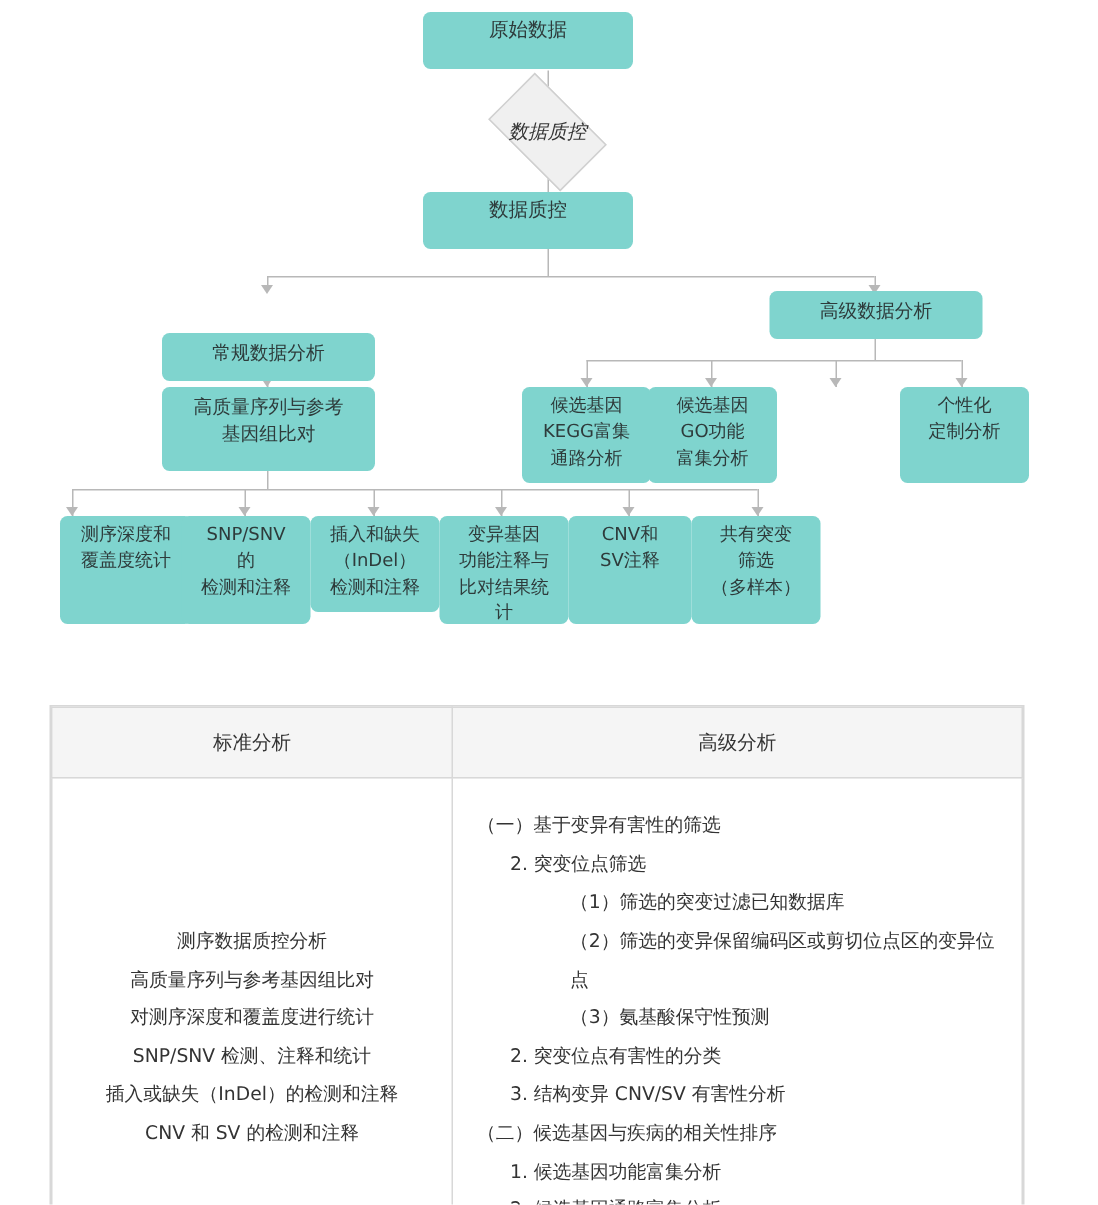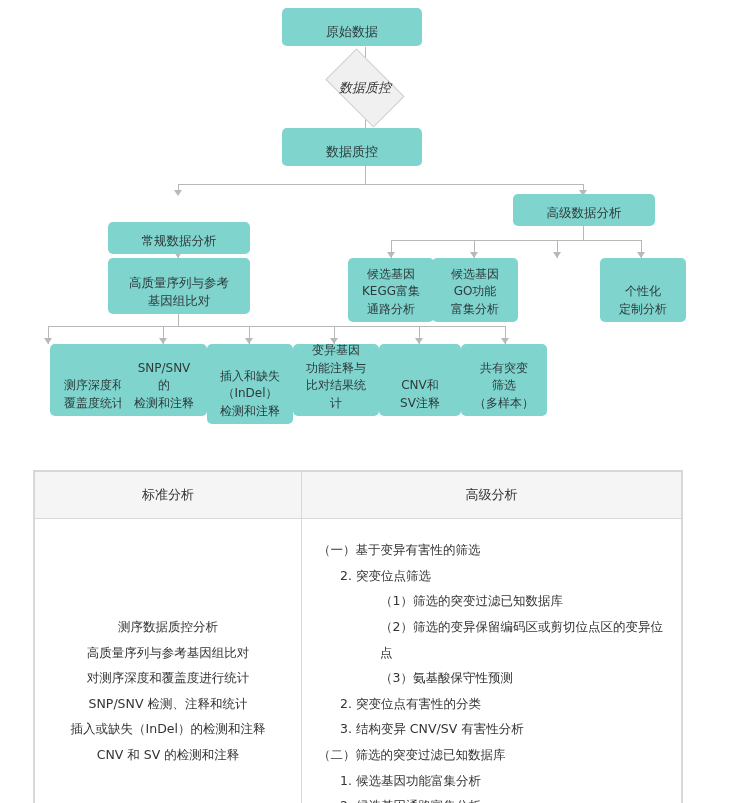--- a/index.html
+++ b/index.html
@@ -22,21 +22,21 @@
     width: 732px;
     height: 460px;
   }
   .node {
     position: absolute;
     box-sizing: border-box;
     background: #7fd4ce;
     border-radius: 5px;
     color: #2e3b3b;
     display: flex;
-    align-items: flex-end;
+    align-items: flex-start;
     justify-content: center;
     text-align: center;
     line-height: 1.45;
     padding: 4px 13px;
   }
   .node span {
     display: block;
     width: 100%;
   }
   .diamond {
@@ -197,29 +197,29 @@
   <div class="node" style="left:432px; top:258px; width:86px; height:64px; font-size:12px; white-space:pre-line;">
     <span>候选基因
 GO功能
 富集分析</span>
   </div>
   <div class="node" style="left:600px; top:258px; width:86px; height:64px; font-size:12px; white-space:pre-line;">
     <span>个性化
 定制分析</span>
   </div>
 
-  <div class="node" style="left:50px; top:344px; width:88px; height:72px; font-size:12px; white-space:pre-line;">
+  <div class="node" style="left:40px; top:344px; width:88px; height:72px; font-size:12px; white-space:pre-line;">
     <span>测序深度和
 覆盖度统计</span>
   </div>
   <div class="node" style="left:121px; top:344px; width:86px; height:72px; font-size:12px; white-space:pre-line;">
     <span>SNP/SNV的
 检测和注释</span>
   </div>
-  <div class="node" style="left:207px; top:344px; width:86px; height:80px; font-size:12px; white-space:pre-line;">
+  <div class="node" style="left:207px; top:344px; width:86px; height:64px; font-size:12px; white-space:pre-line;">
     <span>插入和缺失
 （InDel）
 检测和注释</span>
   </div>
   <div class="node" style="left:293px; top:344px; width:86px; height:72px; font-size:12px; white-space:pre-line;">
     <span>变异基因
 功能注释与
 比对结果统计</span>
   </div>
   <div class="node" style="left:379px; top:344px; width:82px; height:72px; font-size:12px; white-space:pre-line;">
@@ -252,21 +252,21 @@
           <div>CNV 和 SV 的检测和注释</div>
         </td>
         <td class="right-cell">
           <div class="ind0">（一）基于变异有害性的筛选</div>
           <div class="ind1">2. 突变位点筛选</div>
           <div class="ind2">（1）筛选的突变过滤已知数据库</div>
           <div class="ind2">（2）筛选的变异保留编码区或剪切位点区的变异位点</div>
           <div class="ind2">（3）氨基酸保守性预测</div>
           <div class="ind1">2. 突变位点有害性的分类</div>
           <div class="ind1">3. 结构变异 CNV/SV 有害性分析</div>
-          <div class="ind0">（二）筛选的突变过滤已知数据库</div>
+          <div class="ind0">（二）候选基因与疾病的相关性排序</div>
           <div class="ind1">1. 候选基因功能富集分析</div>
           <div class="ind1">2. 候选基因通路富集分析</div>
           <div class="ind1">3. 候选基因与疾病的相关性排序</div>
         </td>
       </tr>
     </tbody>
   </table>
 </div>
 
 </body></html>

